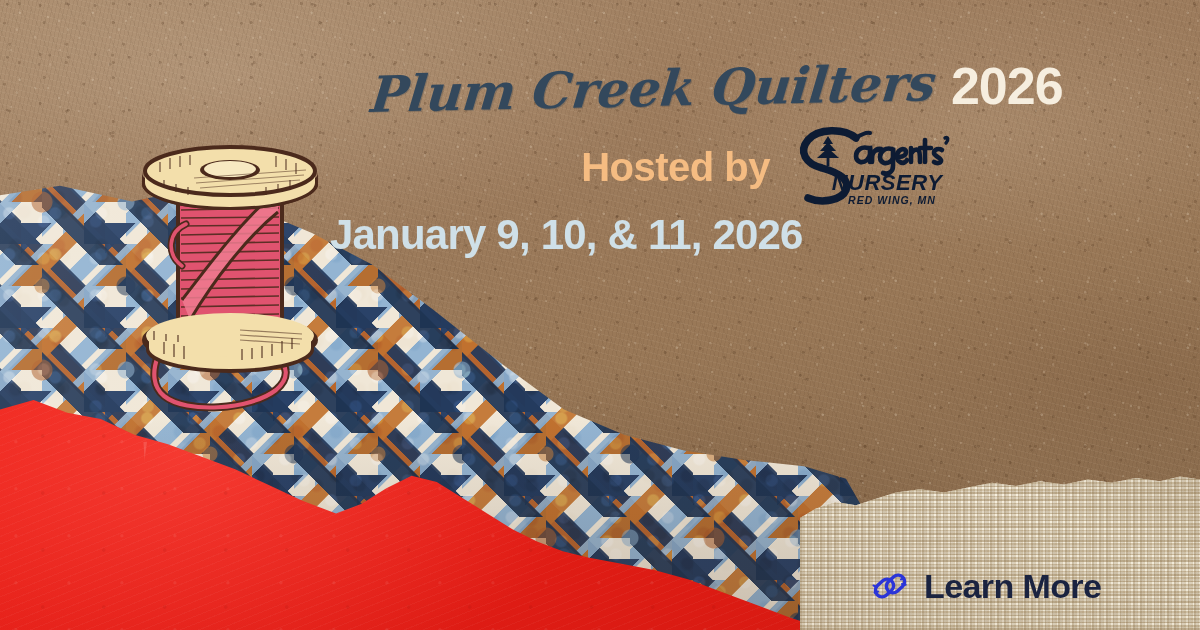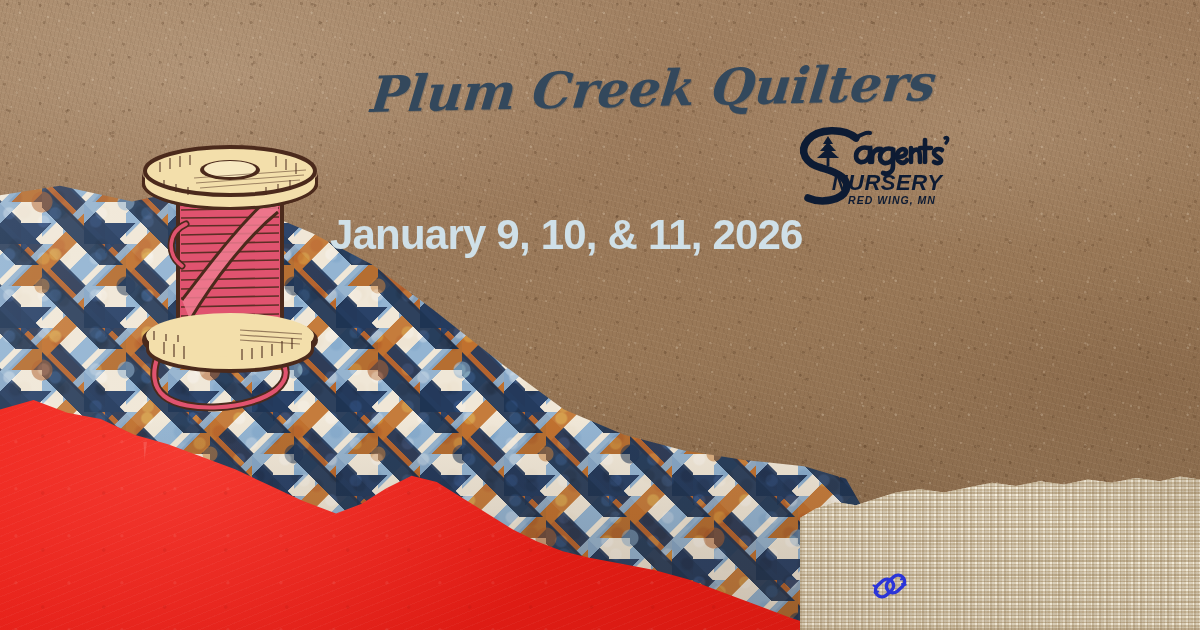--- a/index.html
+++ b/index.html
@@ -384,24 +384,26 @@
           <path d="M66 55 L174 47"></path>
           <path d="M70 60 L170 52"></path>
       </g>
     </svg>
   </div>
 
   <div class="copy">
 
     <div class="script-row">
       <div class="script">Plum Creek Quilters</div>
+      <div class="year">2026</div>
     </div>
 
 
     <div class="hosted-row">
+      <div class="hosted">Hosted by</div>
 
       <div class="logo">
         <svg viewBox="0 0 180 86" width="180" height="86">
 
           <path d="M64 14 C 52 4, 26 4, 16 16 C 6 28, 14 40, 30 44 C 48 49, 58 56, 54 66
                    C 50 76, 30 80, 16 74" fill="none" stroke="#0d1b33" stroke-width="7.5" stroke-linecap="round"></path>
           <path d="M64 14 C 70 10, 74 8, 78 9" fill="none" stroke="#0d1b33" stroke-width="4" stroke-linecap="round"></path>
 
           <g fill="#0d1b33">
             <path d="M36 12 L41 20 L31 20 Z"></path>
@@ -442,15 +444,16 @@
           <rect x="15.5" y="11.5" width="20" height="13" rx="6.5" transform="rotate(-42 25.5 18)"></rect>
         </g>
         <g stroke="#2b35d8" stroke-width="2.1" stroke-linecap="round">
           <path d="M7 21 L3.5 19.5"></path>
           <path d="M8 25.5 L4.6 26.6"></path>
           <path d="M31 13.5 L34.2 12"></path>
           <path d="M32 18 L35.6 18.6"></path>
         </g>
       </svg>
     </span>
+    <span class="learn-label">Learn More</span>
   </div>
 
 </div>
 
 </body></html>

